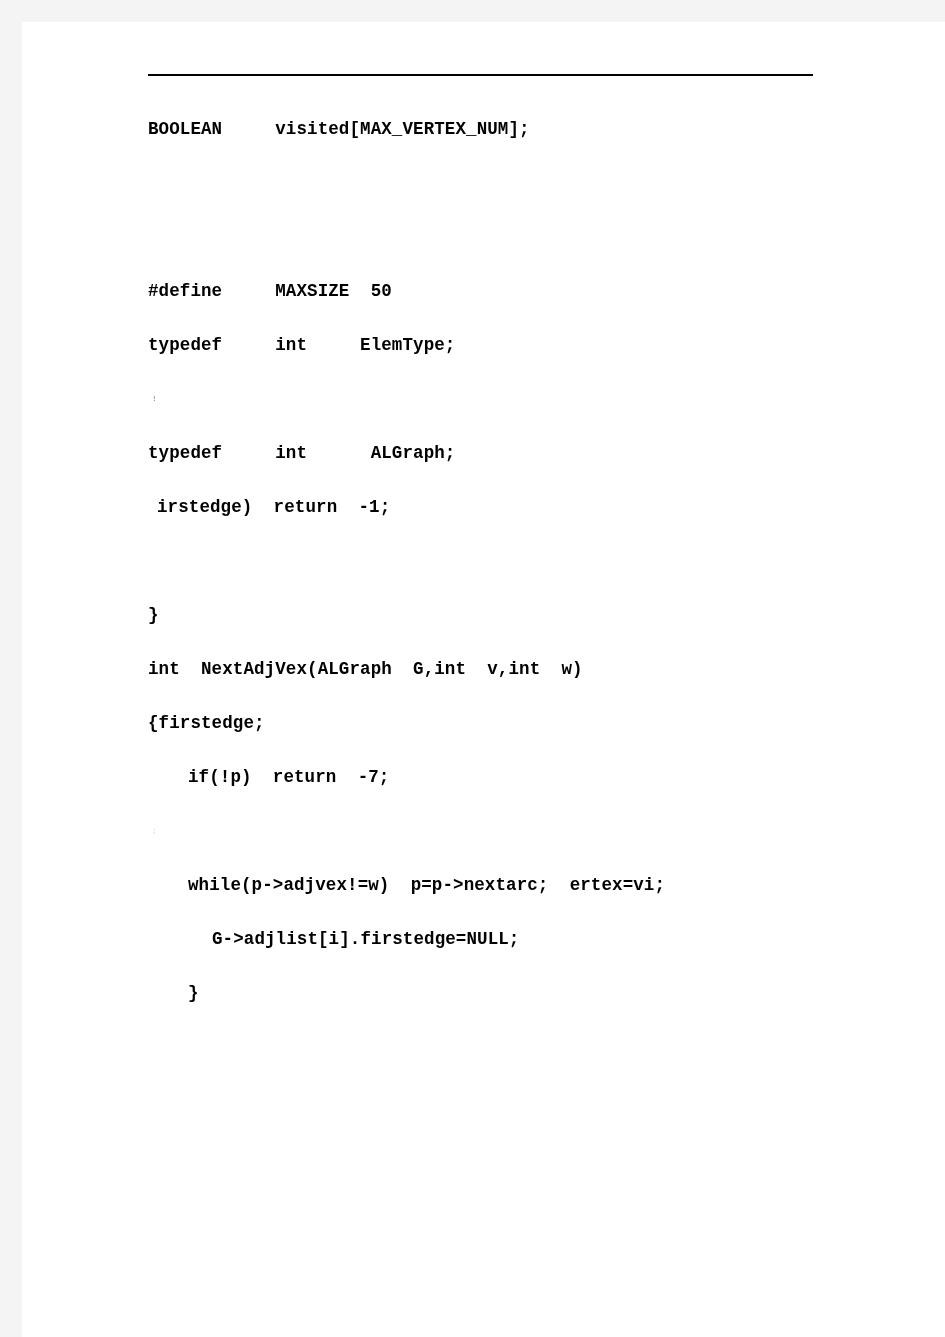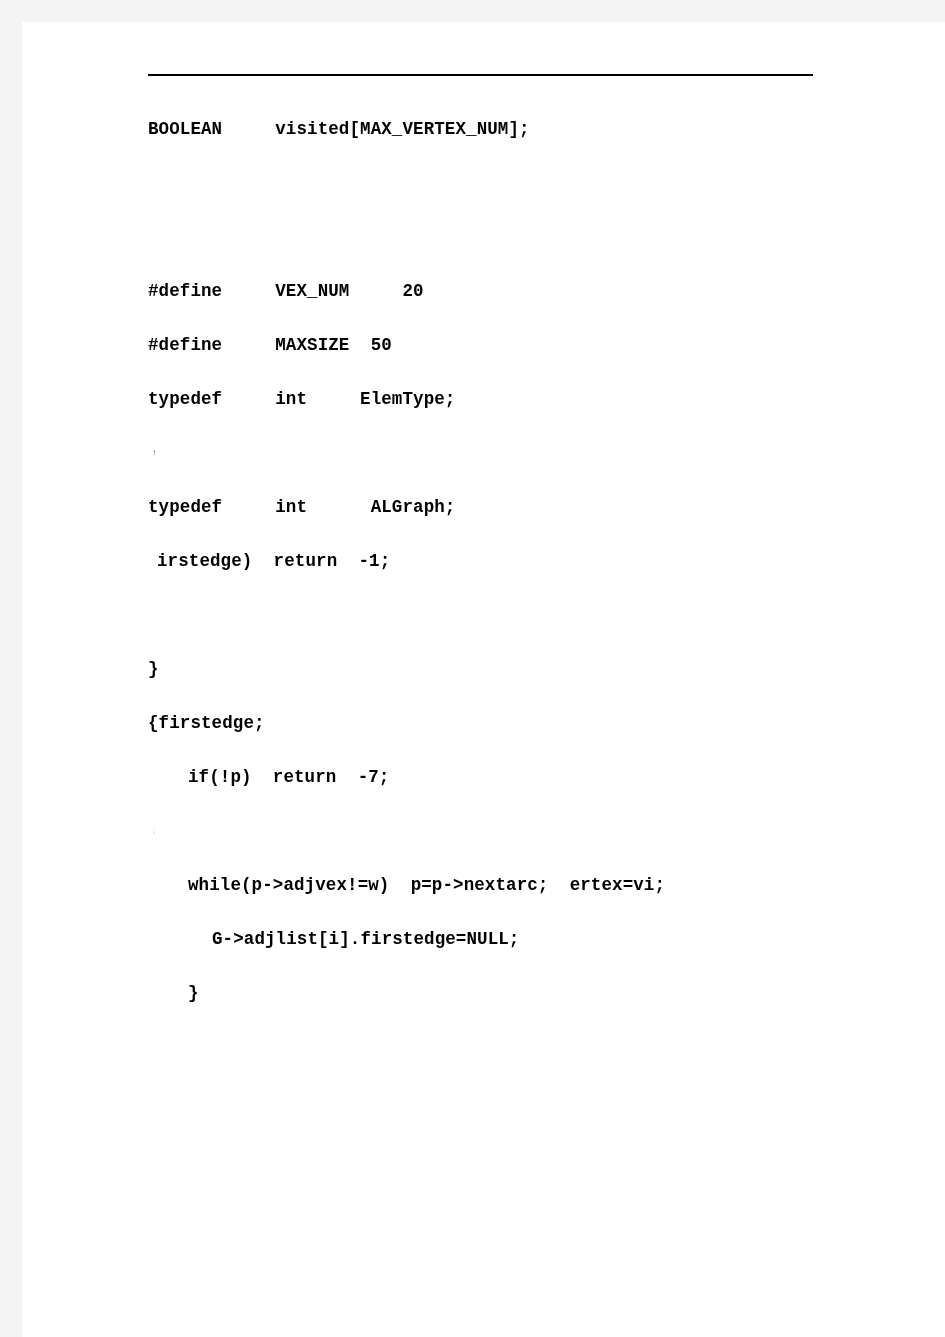--- a/index.html
+++ b/index.html
@@ -74,28 +74,28 @@
 </head>
 <body>
 
 <div id="page">
   <div id="content">
     <hr class="hrule">
     <div class="doc-lines" id="doc-lines">
         <div class="line ind-0">BOOLEAN     visited[MAX_VERTEX_NUM];</div>
         <div class="line blank ind-0"></div>
         <div class="line blank ind-0"></div>
-        <div class="line ind-0">#define     VEX_NUM     20</div>
         <div class="line ind-0">#define     MAXSIZE  50</div>
         <div class="line ind-0">typedef     int     ElemType;</div>
         <div class="artifact ind-a">!</div>
         <div class="line ind-0">typedef     int      ALGraph;</div>
         <div class="line ind-1">irstedge)  return  -1;</div>
         <div class="line blank ind-0"></div>
         <div class="line ind-0">}</div>
+        <div class="line ind-0">int  NextAdjVex(ALGraph  G,int  v,int  w)</div>
         <div class="line ind-0">{firstedge;</div>
         <div class="line ind-2">if(!p)  return  -7;</div>
         <div class="artifact faint ind-a">;</div>
         <div class="line ind-2">while(p-&gt;adjvex!=w)  p=p-&gt;nextarc;  ertex=vi;</div>
         <div class="line ind-3">G-&gt;adjlist[i].firstedge=NULL;</div>
         <div class="line ind-2">}</div>
       </div>
   </div>
 </div>
 

